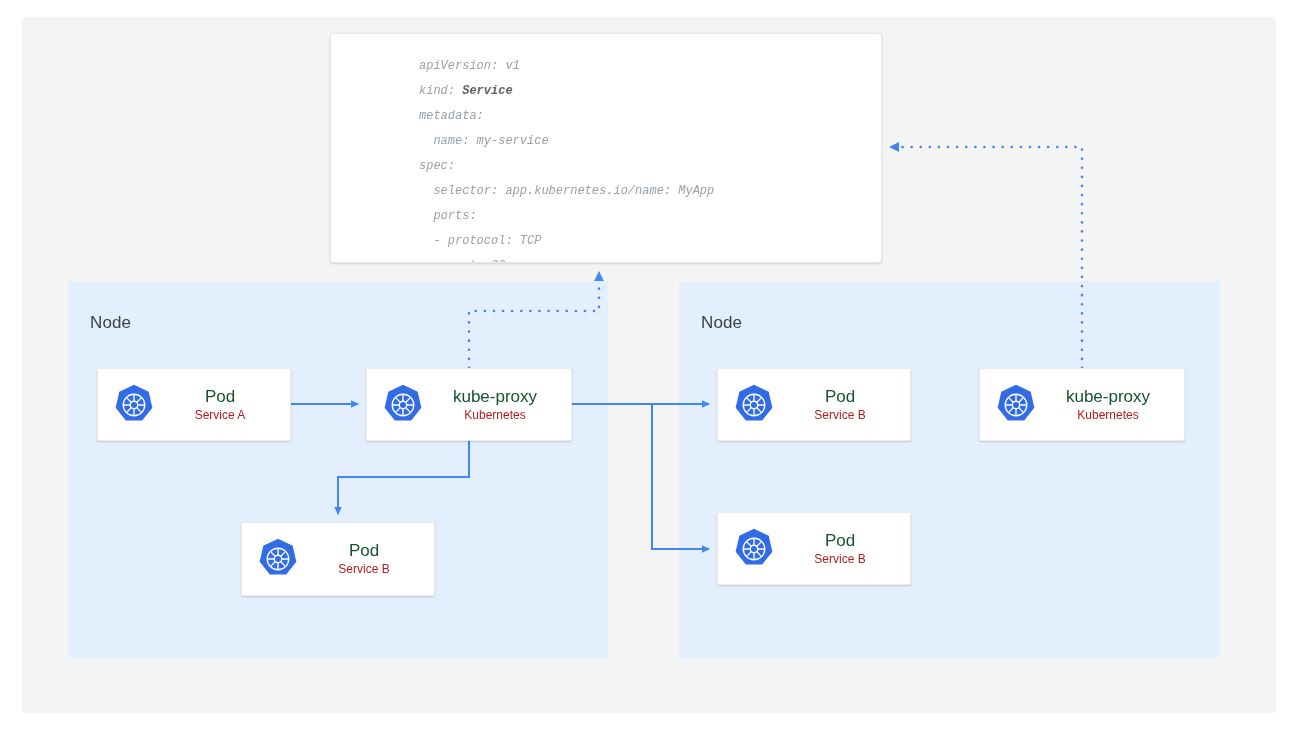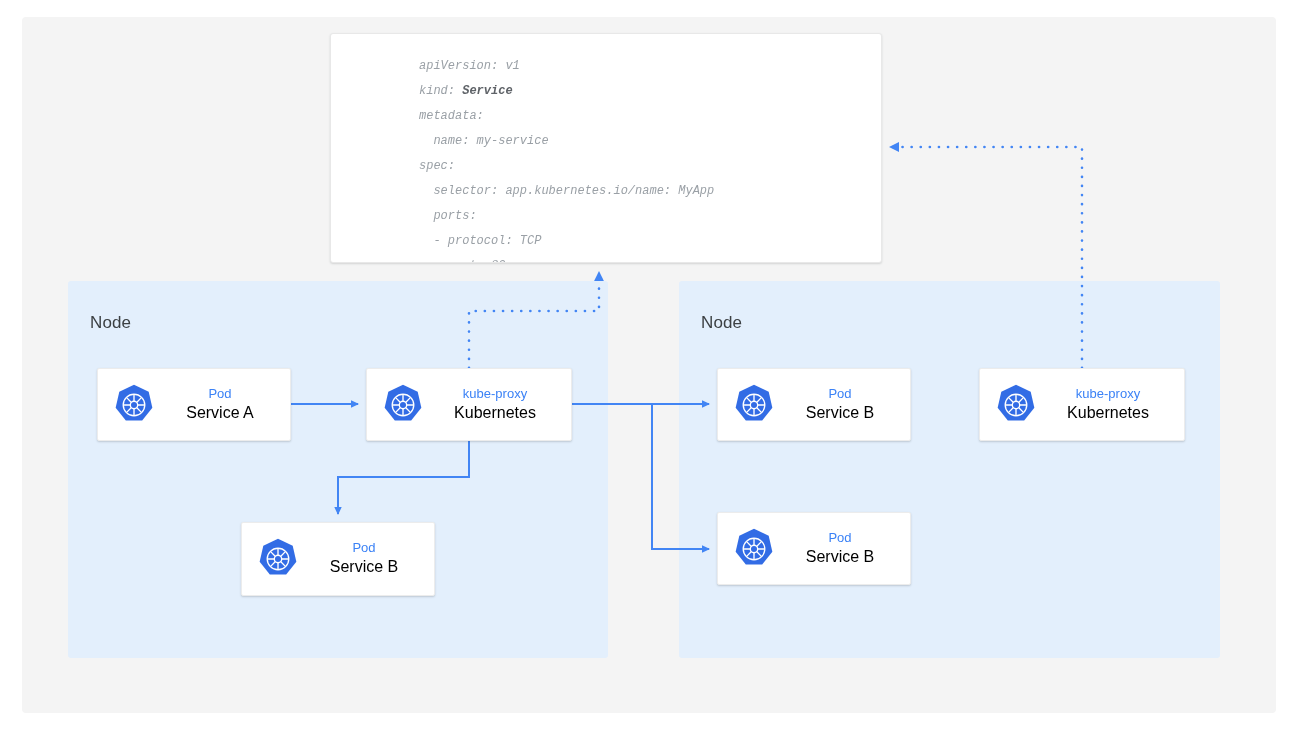--- a/index.html
+++ b/index.html
@@ -101,28 +101,28 @@
     display: block;
   }
   .card-text {
     flex: 1 1 auto;
     text-align: center;
     padding-right: 6px;
     line-height: 1.28;
   }
   .card-title {
     display: block;
-    font-size: 13px;
-    color: #3b82f6;
+    font-size: 17px;
+    color: #14532d;
     white-space: nowrap;
   }
   .card-sub {
     display: block;
-    font-size: 16px;
-    color: #000000;
+    font-size: 12px;
+    color: #b91c1c;
     white-space: nowrap;
   }
 </style>
 </head>
 <body>
 
 <div id="stage">
   <div id="canvas"></div>
 
   <div class="node-group" style="left:68px; top:281px; width:540px; height:377px;">

